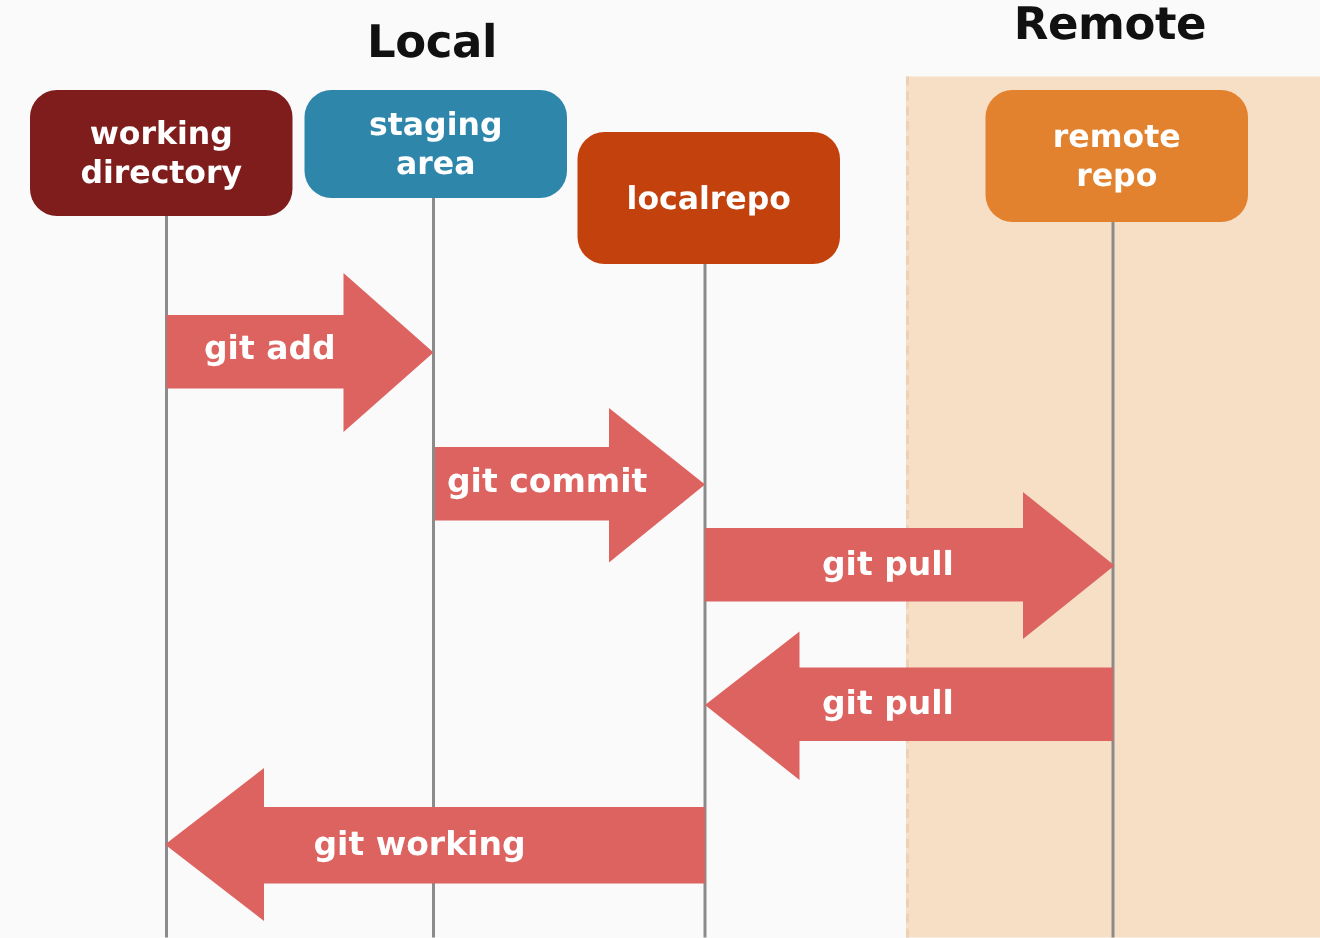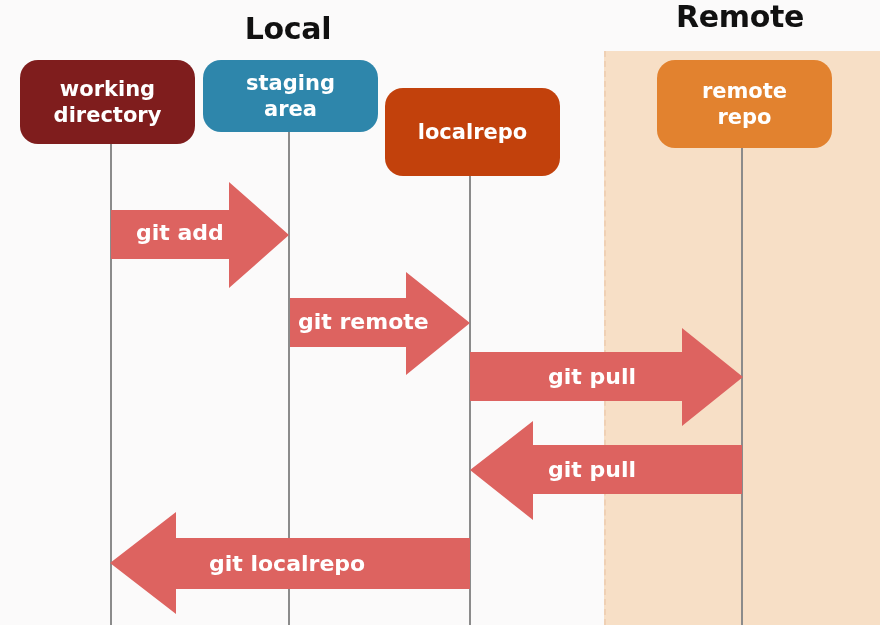--- a/index.html
+++ b/index.html
@@ -131,36 +131,36 @@
       <polygon points="111,210 229,210 229,182 289,235 229,288 229,259 111,259" fill="#dd6360"></polygon>
     </svg>
   </div>
   <div class="arrow-label" style="left:136px; top:222px;">git add</div>
 
   <div class="arrow" style="left:0px; top:0px;">
     <svg width="880" height="625" viewBox="0 0 880 625">
       <polygon points="290,298 406,298 406,272 470,323 406,375 406,347 290,347" fill="#dd6360"></polygon>
     </svg>
   </div>
-  <div class="arrow-label" style="left:298px; top:311px;">git remote</div>
+  <div class="arrow-label" style="left:298px; top:311px;">git commit</div>
 
   <div class="arrow" style="left:0px; top:0px;">
     <svg width="880" height="625" viewBox="0 0 880 625">
       <polygon points="470,352 682,352 682,328 743,377 682,426 682,401 470,401" fill="#dd6360"></polygon>
     </svg>
   </div>
   <div class="arrow-label" style="left:548px; top:366px;">git pull</div>
 
   <div class="arrow" style="left:0px; top:0px;">
     <svg width="880" height="625" viewBox="0 0 880 625">
       <polygon points="742,445 533,445 533,421 470,470 533,520 533,494 742,494" fill="#dd6360"></polygon>
     </svg>
   </div>
   <div class="arrow-label" style="left:548px; top:459px;text-align:right;">git pull</div>
 
   <div class="arrow" style="left:0px; top:0px;">
     <svg width="880" height="625" viewBox="0 0 880 625">
       <polygon points="470,538 176,538 176,512 110,563 176,614 176,589 470,589" fill="#dd6360"></polygon>
     </svg>
   </div>
-  <div class="arrow-label" style="left:209px; top:553px;">git localrepo</div>
+  <div class="arrow-label" style="left:209px; top:553px;">git working</div>
 
 </div>
 
 </body></html>

